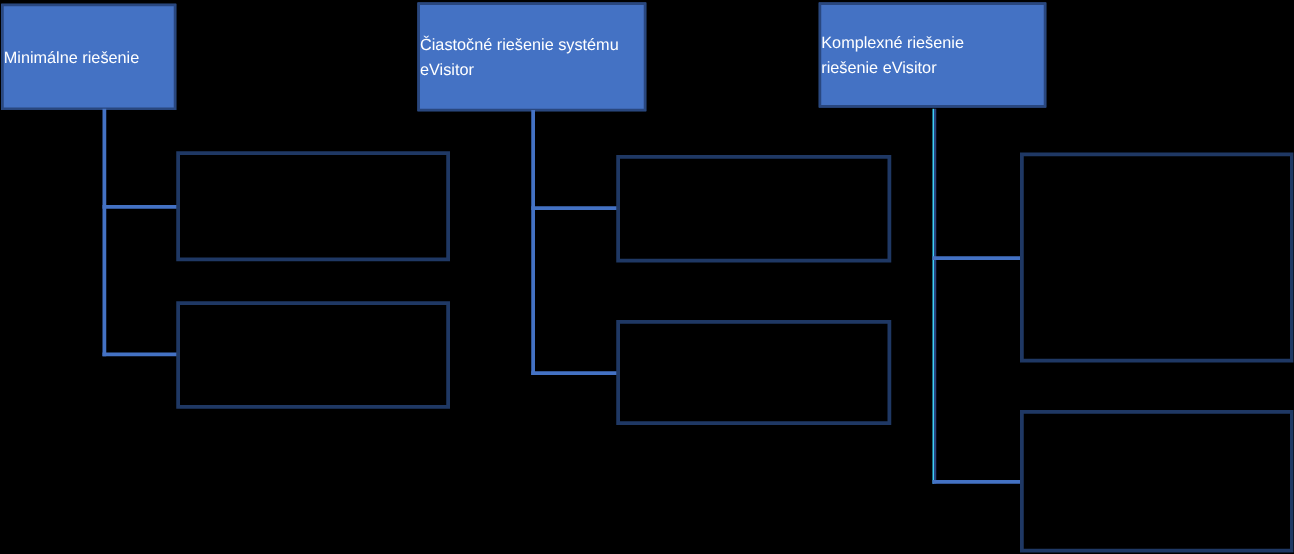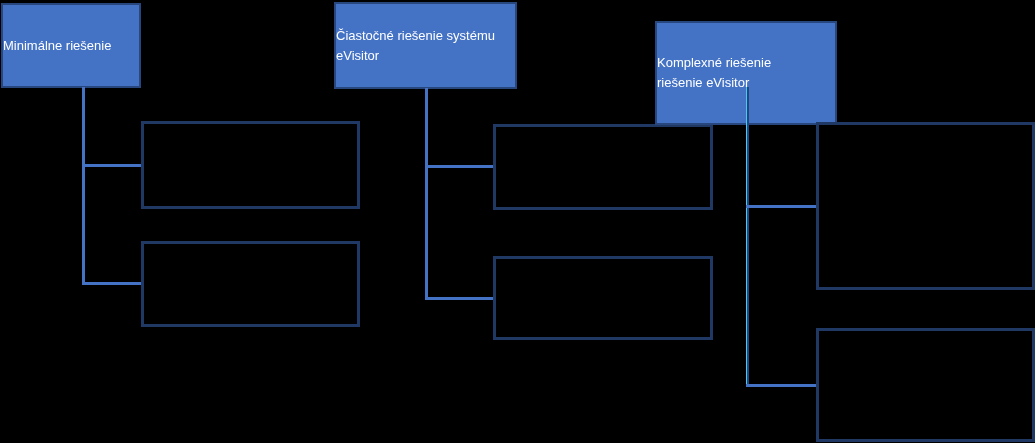--- a/index.html
+++ b/index.html
@@ -17,21 +17,21 @@
     background:var(--header-fill,#4472C4);
     border:2px solid var(--header-border,#29477F);
     color:var(--header-text,#FFFFFF);
     display:flex;flex-direction:column;
     align-items:flex-start;justify-content:center;
     text-align:center;
     font-size:13px;line-height:20px;
   }
   #header-1{left:1px;top:3px;width:140px;height:85px;}
   #header-2{left:334px;top:2px;width:183px;height:87px;}
-  #header-3{left:655px;top:2px;width:182px;height:104px;margin-top:19px;}
+  #header-3{left:655px;top:2px;width:182px;height:84px;}
 
   
   .child-node{
     position:absolute;
     box-sizing:border-box;
     background:transparent;
     border:3px solid var(--child-border,#1F3864);
   }
   #child-1a{left:141px;top:121px;width:219px;height:88px;}
   #child-1b{left:141px;top:241px;width:219px;height:86px;}

